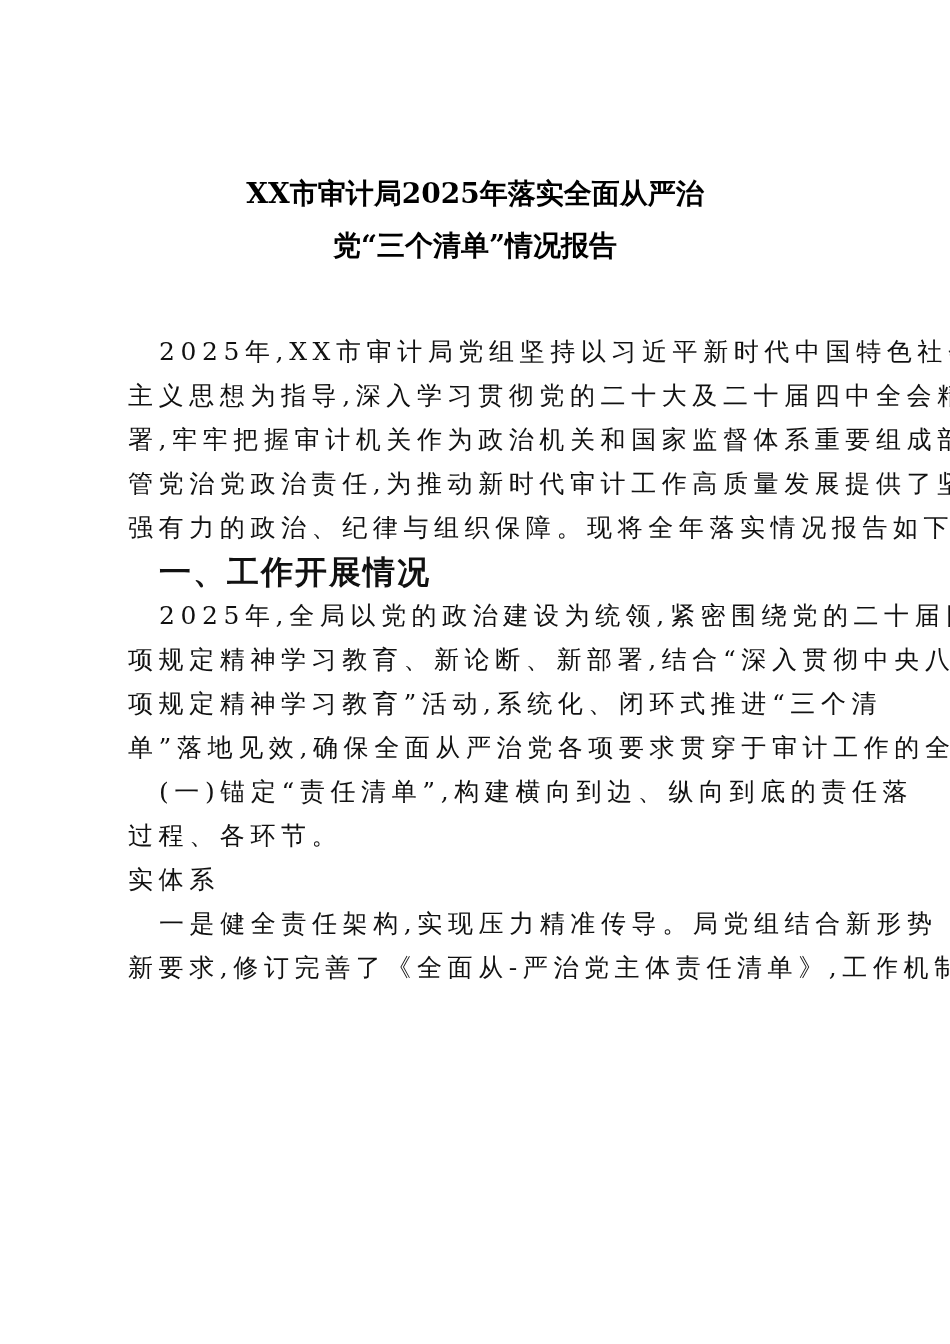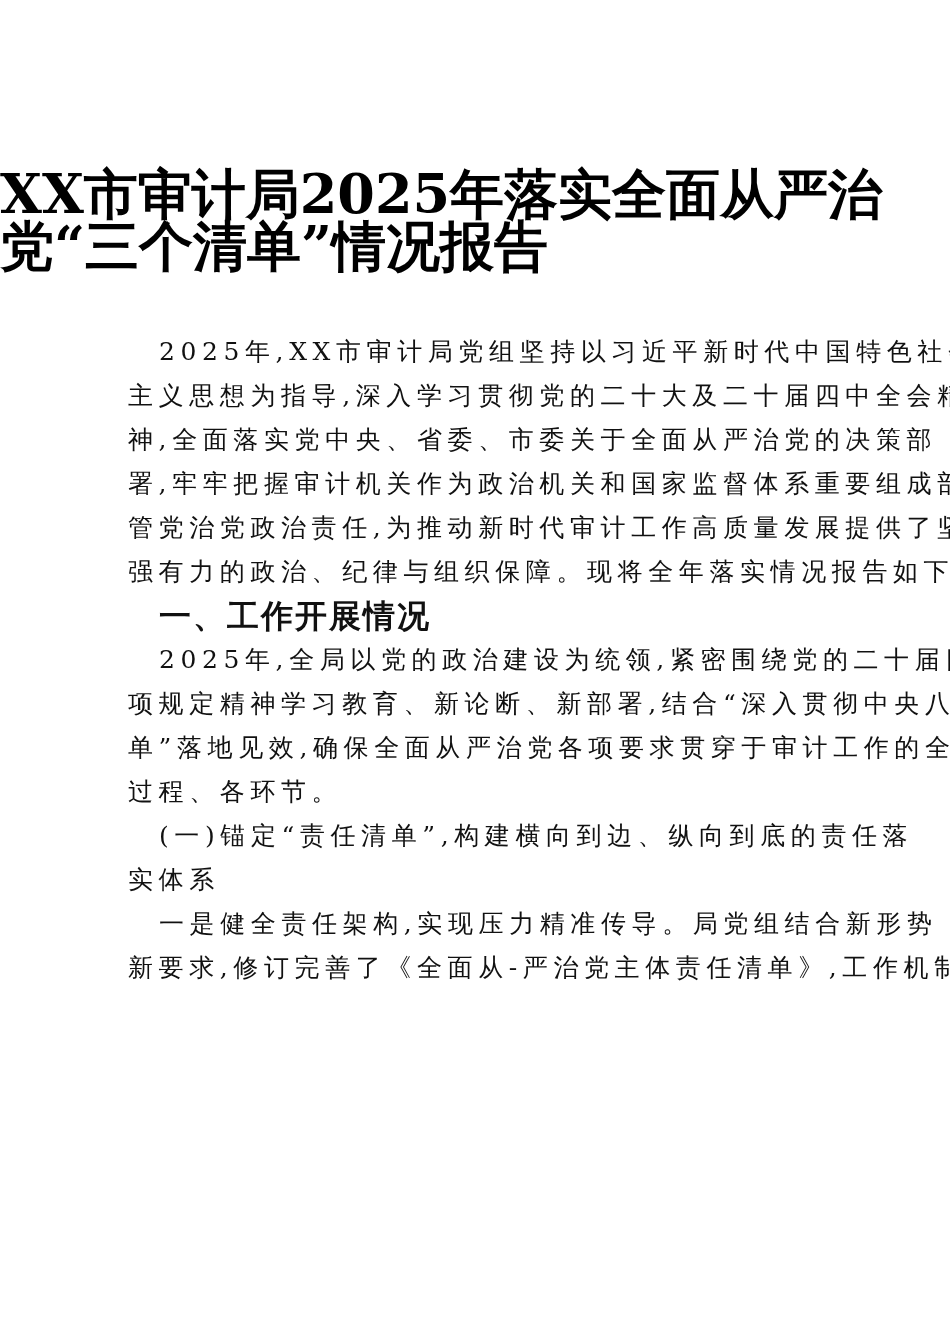--- a/index.html
+++ b/index.html
@@ -1,46 +1,46 @@
 <!DOCTYPE html>
 <html><head>
 <meta charset="utf-8">
 <style>
   html, body { margin: 0; padding: 0; background: #ffffff; }
   body { width: 950px; height: 1344px; position: relative; overflow: hidden; }
   .page { position: absolute; left: 0; top: 0; width: 950px; height: 1344px; background: #ffffff; color: #000; }
-  .title { position: absolute; left: 0; top: 168px; width: 950px; 
+  .title { position: absolute; left: 0; top: 168px; width: 950px; text-align: center;
     font-family: "DejaVu Serif", "Liberation Serif", serif; font-weight: bold;
-    font-size: 54px; line-height: 52px; color: #000; letter-spacing: 0px; }
+    font-size: 28px; line-height: 52px; color: #000; letter-spacing: 0px; }
   .body { position: absolute; left: 128px; top: 330px; width: 700px;
     font-family: "DejaVu Serif", "Liberation Serif", serif; font-size: 25px;
     line-height: 44px; color: #111; }
   .line { display: block; white-space: nowrap; height: 44px; letter-spacing: 5.6px; }
   .indent { padding-left: 31px; }
   .heading { font-family: "DejaVu Sans", "Liberation Sans", sans-serif; font-weight: bold; font-size: 32px; letter-spacing: 2px; }
 </style>
 </head>
 <body>
 
 <div class="page">
   <div class="title">
     <div>XX市审计局2025年落实全面从严治</div>
     <div>党“三个清单”情况报告</div>
   </div>
 
   <div class="body">
     <span class="line indent">2025年,XX市审计局党组坚持以习近平新时代中国特色社会</span>
     <span class="line">主义思想为指导,深入学习贯彻党的二十大及二十届四中全会精</span>
-    <span class="line">神,全面落实党中央、省委、市委关于全面从严治党的决策部</span>
     <span class="line">署,牢牢把握审计机关作为政治机关和国家监督体系重要组成部</span>
     <span class="line">管党治党政治责任,为推动新时代审计工作高质量发展提供了坚</span>
     <span class="line">强有力的政治、纪律与组织保障。现将全年落实情况报告如下:</span>
     <span class="line indent heading">一、工作开展情况</span>
     <span class="line indent">2025年,全局以党的政治建设为统领,紧密围绕党的二十届四</span>
     <span class="line">项规定精神学习教育、新论断、新部署,结合“深入贯彻中央八</span>
+    <span class="line">项规定精神学习教育”活动,系统化、闭环式推进“三个清</span>
     <span class="line">单”落地见效,确保全面从严治党各项要求贯穿于审计工作的全</span>
+    <span class="line indent">(一)锚定“责任清单”,构建横向到边、纵向到底的责任落</span>
     <span class="line">过程、各环节。</span>
-    <span class="line indent">(一)锚定“责任清单”,构建横向到边、纵向到底的责任落</span>
     <span class="line">实体系</span>
     <span class="line indent">一是健全责任架构,实现压力精准传导。局党组结合新形势</span>
     <span class="line">新要求,修订完善了《全面从-严治党主体责任清单》,工作机制</span>
   </div>
 </div>
 
 </body></html>

